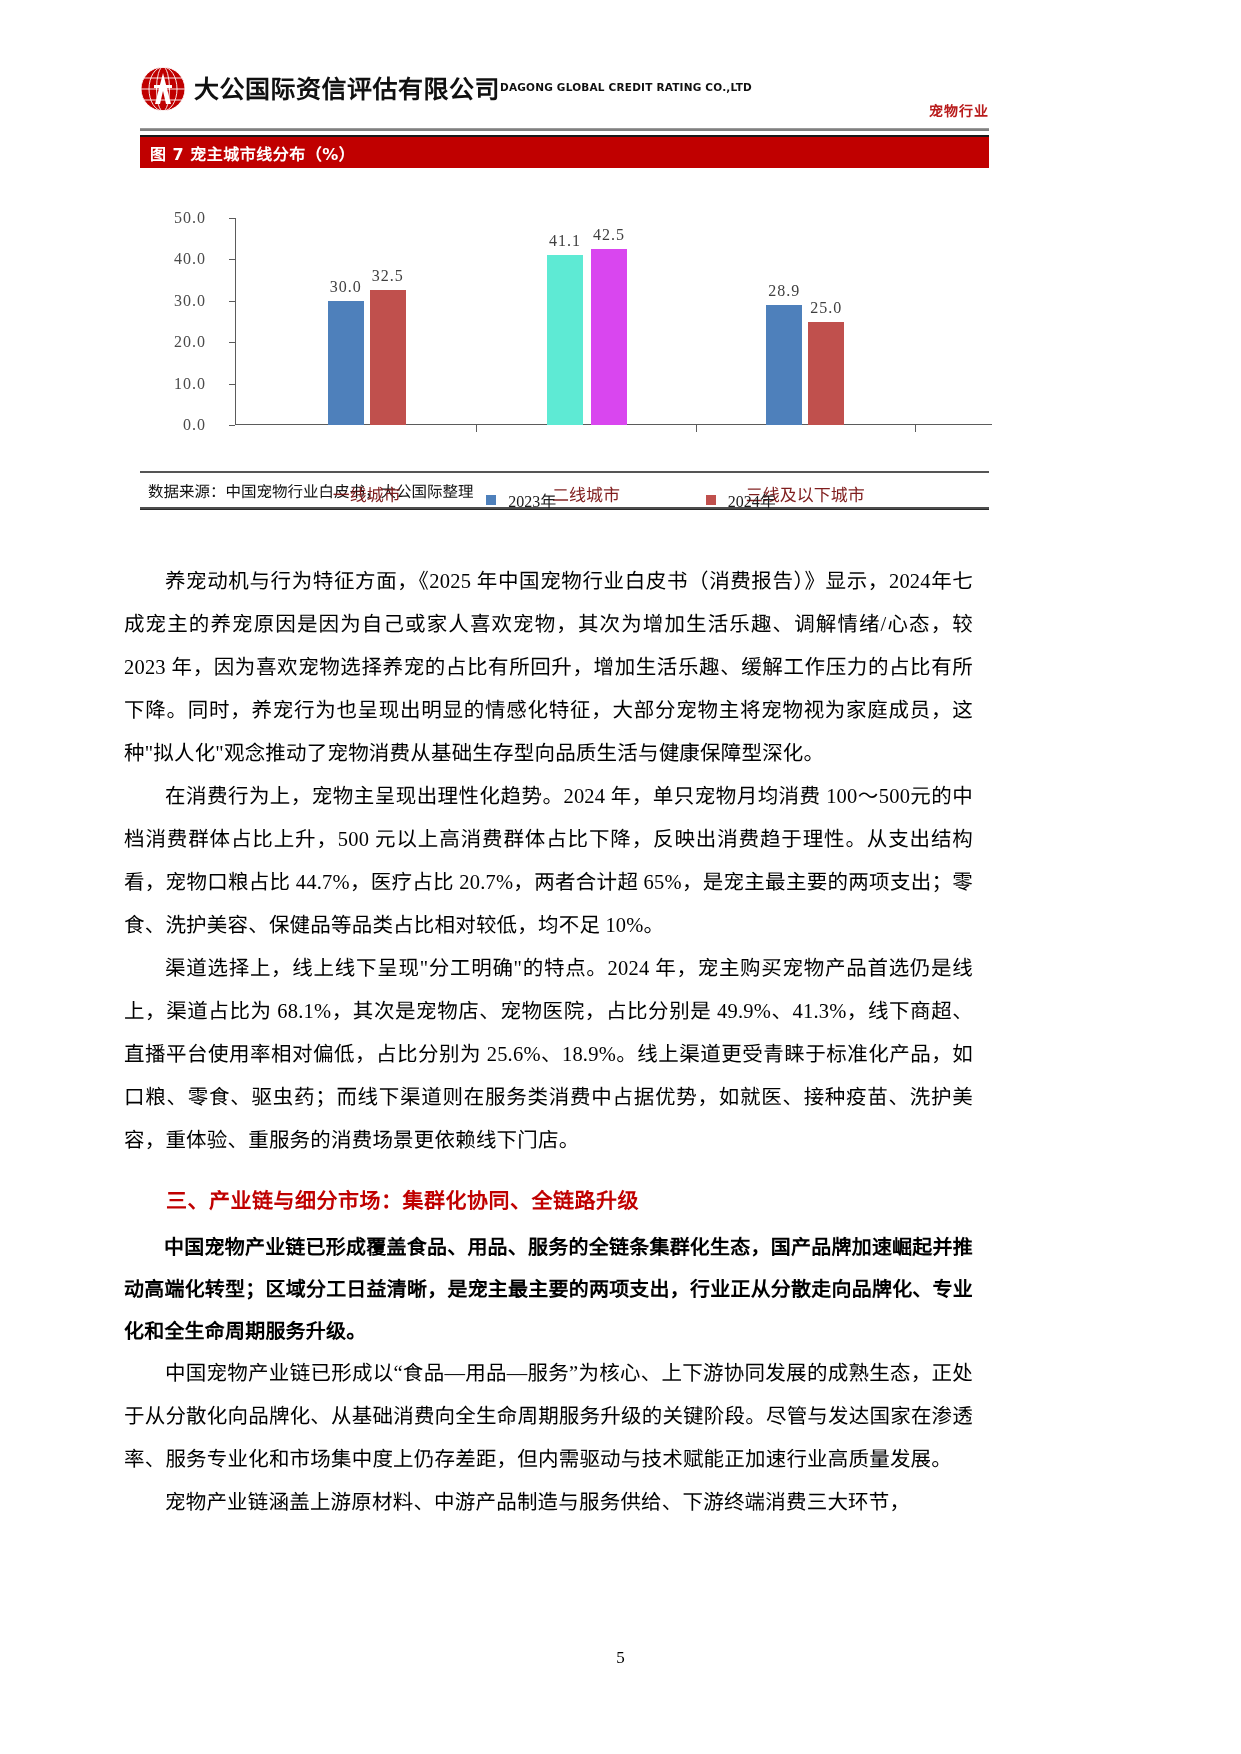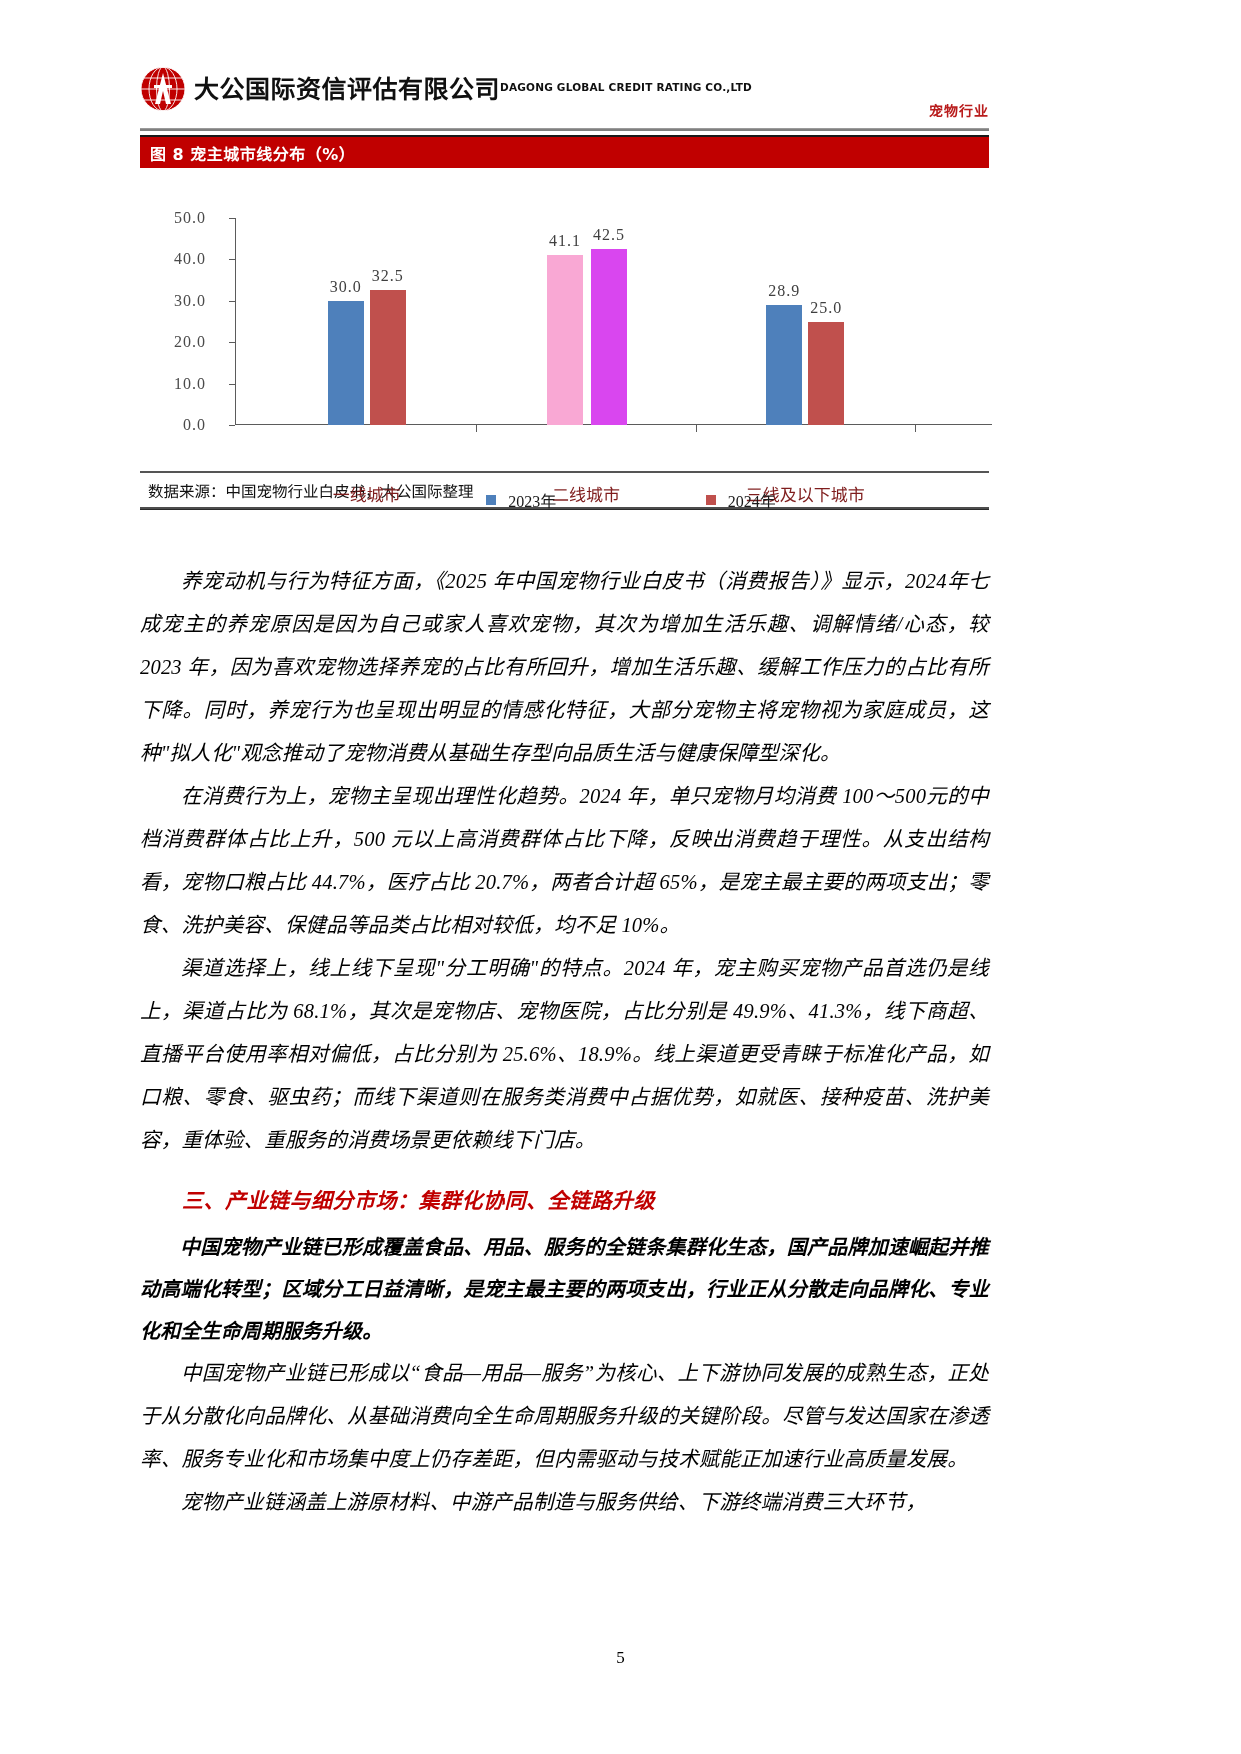--- a/index.html
+++ b/index.html
@@ -213,23 +213,22 @@
   }
   .fig-bottom-rule {
     height: 3px;
     background: #4d4d4d;
     border-bottom: 1px solid #2b2b2b;
   }
 
   
   .body-text {
     position: absolute;
-    left: 140px; top: 560px;
+    left: 124px; top: 560px;
     width: 849px;
-    font-style: italic;
   }
   p.para {
     margin: 0 0 0 0;
     font-family: "Liberation Serif", "DejaVu Serif", serif;
     font-size: 20.5px;
     line-height: 43px;
     text-align: justify;
     text-justify: inter-ideograph;
     text-indent: 2em;
     color: #000;
@@ -290,21 +289,21 @@
         <span class="logo-en">DAGONG GLOBAL CREDIT RATING CO.,LTD</span>
       </span>
     </div>
     <div class="header-right">宠物行业</div>
   </div>
   <div class="header-rule"></div>
 
   <div class="figure-block">
 
     <div class="fig-title-bar">
-      <span class="fig-title">图 8   宠主城市线分布（%）</span>
+      <span class="fig-title">图 7   宠主城市线分布（%）</span>
     </div>
 
     <div class="chart-area">
       <div class="plot" id="plot">
         <div class="y-axis-line"></div>
         <div class="x-axis-line"></div>
       <div class="ytick" style="top: 207px;"></div>
           <div class="ylabel" style="top: 207px;">0.0</div>
           <div class="ytick" style="top: 165.6px;"></div>
           <div class="ylabel" style="top: 165.6px;">10.0</div>
@@ -317,21 +316,21 @@
           <div class="ytick" style="top: 0px;"></div>
           <div class="ylabel" style="top: 0px;">50.0</div>
           <div class="bar blue" style="left: 92.6667px; height: 124.2px; background: rgb(78, 128, 187);">
             <span class="bar-value">30.0</span>
           </div>
           <div class="bar red" style="left: 134.667px; height: 134.55px; background: rgb(192, 80, 77);">
             <span class="bar-value">32.5</span>
           </div>
           <div class="xtick" style="left: 241.333px;"></div>
           <div class="cat-label" style="left: 131.667px;">一线城市</div>
-          <div class="bar blue" style="left: 312px; height: 170.154px; background: #f9a8d4;">
+          <div class="bar blue" style="left: 312px; height: 170.154px; background: #5eead4;">
             <span class="bar-value">41.1</span>
           </div>
           <div class="bar red" style="left: 356px; height: 175.95px; background: #d946ef;">
             <span class="bar-value">42.5</span>
           </div>
           <div class="xtick" style="left: 460.667px;"></div>
           <div class="cat-label" style="left: 351px;">二线城市</div>
           <div class="bar blue" style="left: 531.333px; height: 119.646px; background: rgb(78, 128, 187);">
             <span class="bar-value">28.9</span>
           </div>

